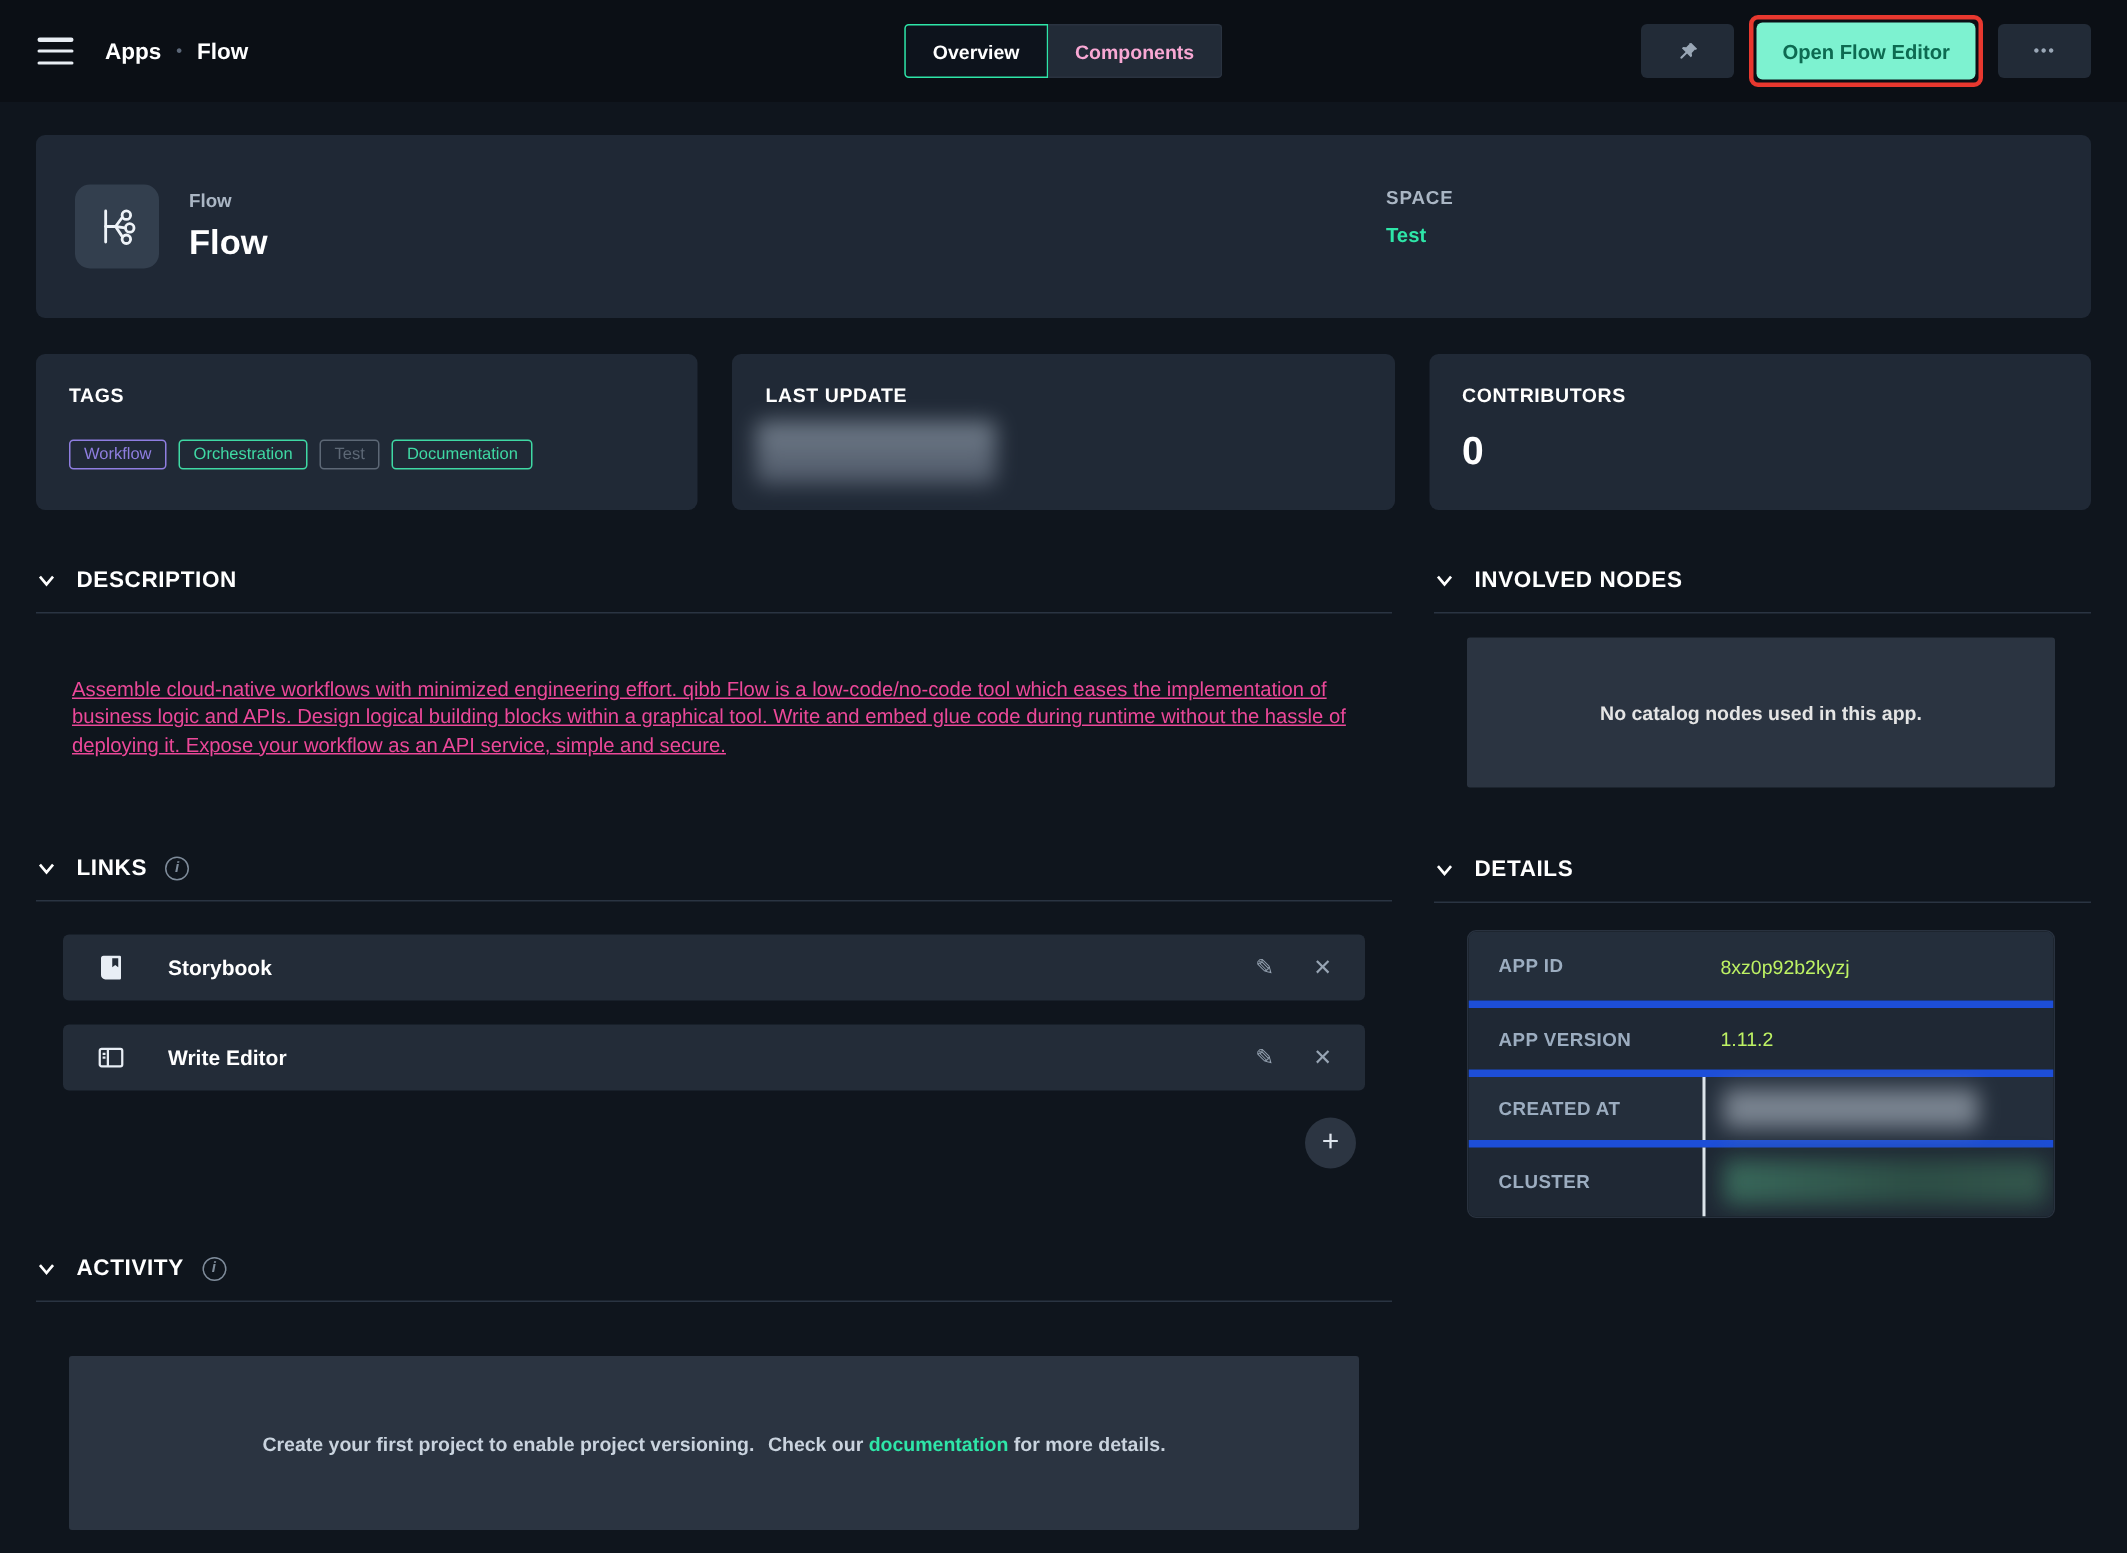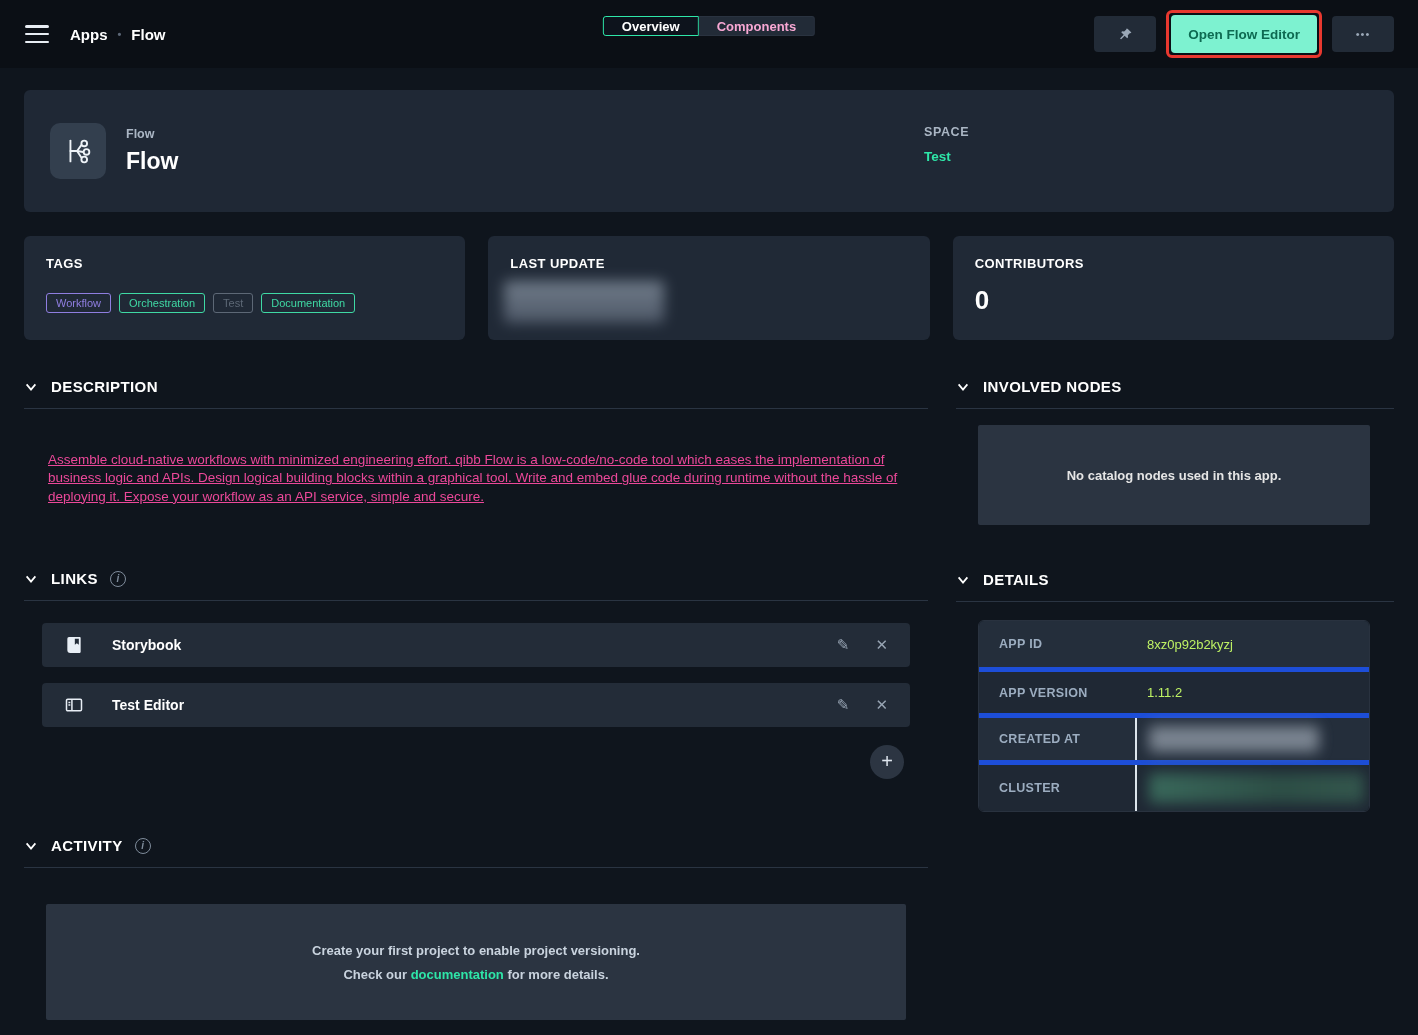--- a/index.html
+++ b/index.html
@@ -11,21 +11,21 @@
   }
 
   
   .topbar { height:68px; background:#0b0f15; display:flex; align-items:center; padding:4px 24px; position:relative; }
   .menu-btn { width:26px; height:20px; display:flex; flex-direction:column; justify-content:space-between; cursor:pointer; background:none; border:none; padding:1px; }
   .menu-btn span { display:block; height:2.5px; background:#e8edf3; border-radius:2px; }
   .breadcrumb { display:flex; align-items:center; gap:10px; margin-left:20px; font-size:15px; font-weight:700; }
   .breadcrumb .sep { color:#5c6777; font-size:11px; }
 
   .tabs { position:absolute; left:50%; top:16px; transform:translateX(-50%); display:flex; }
-  .tab { height:20px; padding:0 18px; display:flex; align-items:center; font-size:13px; font-weight:700; cursor:pointer; background:#0d131c; border:1px solid #2a3340; }
+  .tab { height:36px; padding:0 18px; display:flex; align-items:center; font-size:13px; font-weight:700; cursor:pointer; background:#0d131c; border:1px solid #2a3340; }
   .tab.active { border:1px solid var(--accent); color:#fff; border-radius:3px 0 0 3px; }
   .tab.inactive { background:#222b37; color:#f9a8d4; border-left:none; border-radius:0 3px 3px 0; }
 
   .topbar-right { margin-left:auto; display:flex; align-items:center; gap:10px; }
   .icon-btn { width:62px; height:36px; background:#222b37; border:none; border-radius:4px; color:#9aa7b6; display:flex; align-items:center; justify-content:center; cursor:pointer; font-size:15px; letter-spacing:1px; }
   .annotation { border:3px solid var(--annotation); border-radius:6px; padding:2px; }
   .primary-btn { height:38px; padding:0 17px; background:var(--btn-bg); color:#0d6a51; font-weight:700; font-size:13.5px; border:none; border-radius:4px; cursor:pointer; font-family:"Liberation Sans",sans-serif; }
 
   
   .header-card { margin:22px 24px 0; background:#1f2835; border-radius:6px; height:122px; position:relative; padding:24px 26px; display:flex; align-items:center; }
@@ -65,21 +65,21 @@
   .link-rows { margin-top:22px; }
   .link-row { margin:0 18px 16px; height:44px; background:#232c38; border-radius:4px; display:flex; align-items:center; padding:0 22px; cursor:pointer; }
   .link-icon { width:24px; color:#e8eef5; display:flex; }
   .link-label { margin-left:24px; font-size:14px; font-weight:700; }
   .row-actions { margin-left:auto; display:flex; gap:26px; color:#97a4b3; font-size:15px; }
   .action { cursor:pointer; }
   .add-row { display:flex; justify-content:flex-end; margin:18px 24px 0 0; }
   .add-btn { width:34px; height:34px; border-radius:50%; background:#2c3542; color:#dfe6ee; font-size:20px; display:flex; align-items:center; justify-content:center; border:none; cursor:pointer; padding-bottom:2px; }
 
   .activity-section { margin-top:58px; }
-  .activity-card { margin:36px 22px 0; height:116px; background:#2b3441; display:flex; flex-direction:column; align-items:center; justify-content:center; gap:9px; font-size:13px; font-weight:700; color:#c9d3de; border-radius:2px; }
+  .activity-card { margin:36px 22px 0; height:116px; background:#2b3441; display:flex; flex-direction:row; align-items:center; justify-content:center; gap:9px; font-size:13px; font-weight:700; color:#c9d3de; border-radius:2px; }
   .doc-link { color:var(--accent); cursor:pointer; }
 
   .nodes-card { margin:16px 24px 0 22px; height:100px; background:#2b3441; display:flex; align-items:center; justify-content:center; font-size:13px; font-weight:700; color:#e5e5e5; border-radius:2px; }
 
   .details-section { margin-top:46px; }
   .details-table { margin:18px 24px 0 22px; border-radius:6px; overflow:hidden; border:1px solid #29323f; }
   .detail-row { display:grid; grid-template-columns:156px 1fr; min-height:46px; align-items:stretch; }
   .detail-row:nth-child(odd) { background:#242e3b; }
   .detail-row:nth-child(even) { background:#1f2834; }
   .detail-row + .detail-row { border-top:5px solid #1d4ed8; }
@@ -208,21 +208,21 @@
         </div>
         <div class="link-row">
           <span class="link-icon">
             <svg viewBox="0 0 24 24" width="20" height="20" fill="none" stroke="currentColor" stroke-width="1.8">
                 <rect x="3" y="5" width="18" height="14" rx="1.5"></rect>
                 <line x1="9.5" y1="5" x2="9.5" y2="19"></line>
                 <line x1="5.3" y1="9" x2="7.6" y2="9"></line>
                 <line x1="5.3" y1="12" x2="7.6" y2="12"></line>
               </svg>
           </span>
-          <span class="link-label">Test Editor</span>
+          <span class="link-label">Write Editor</span>
           <span class="row-actions">
             <span class="action">✎</span>
             <span class="action">✕</span>
           </span>
         </div>
       </div>
       <div class="add-row">
         <button class="add-btn">+</button>
       </div>
     </section>

